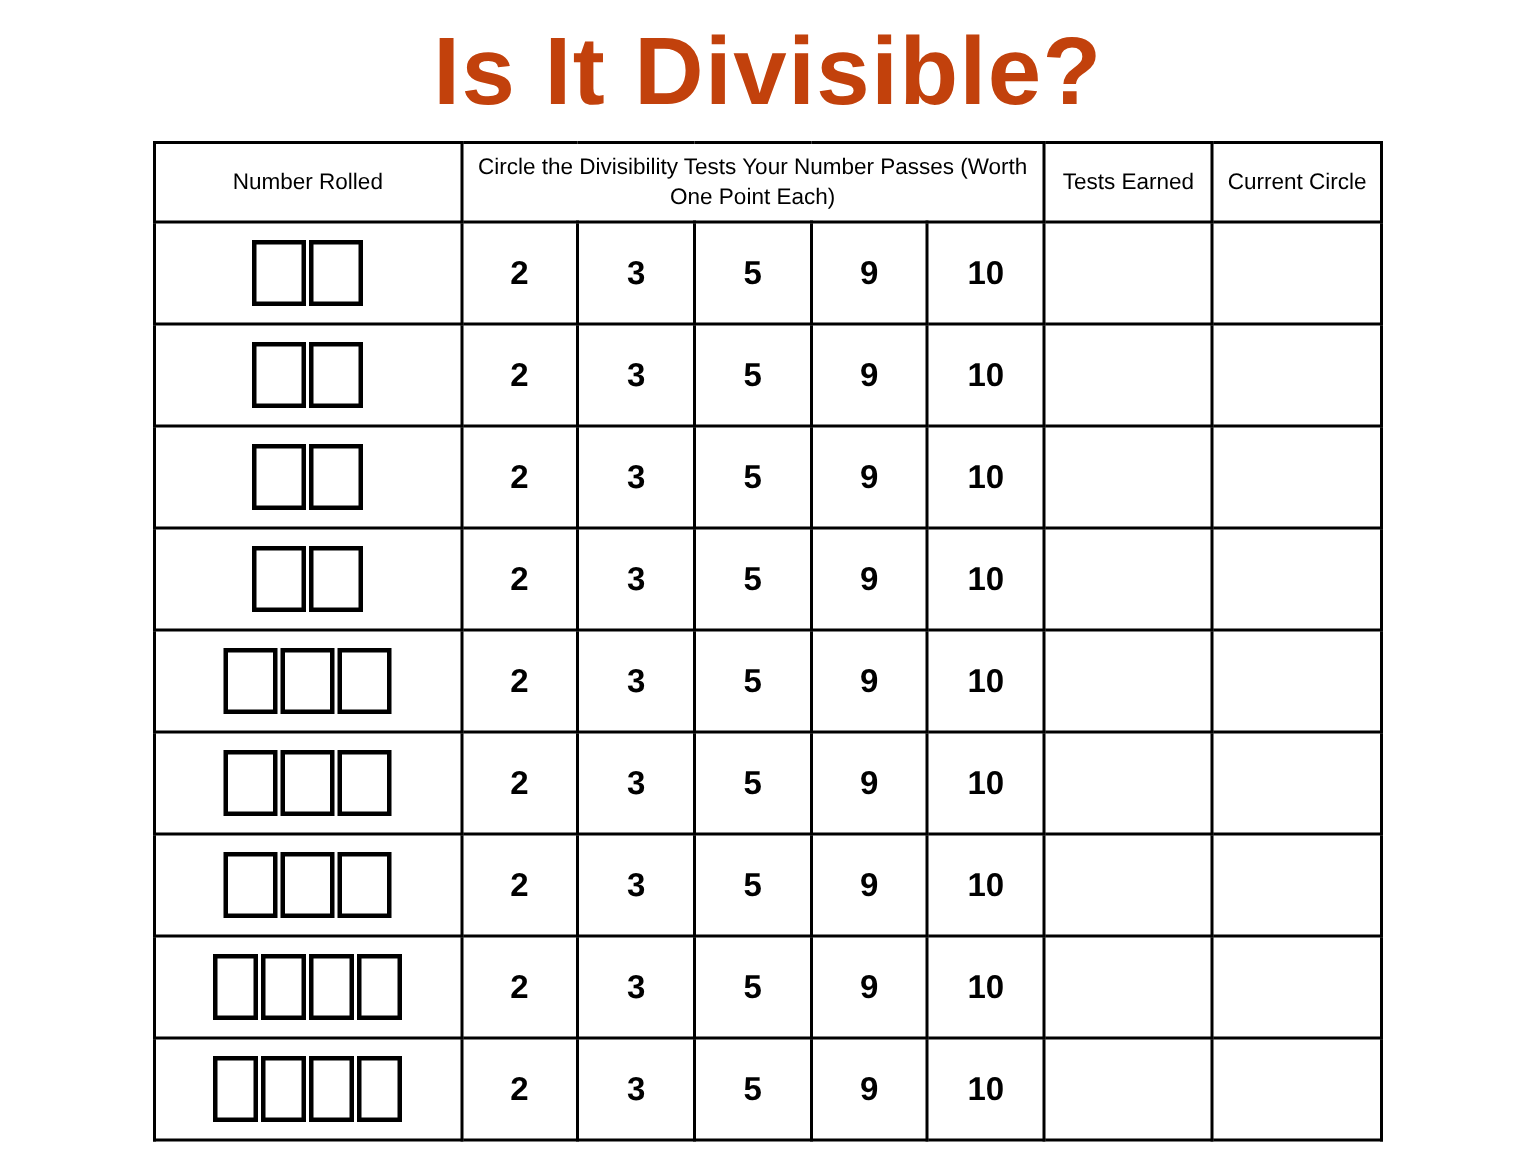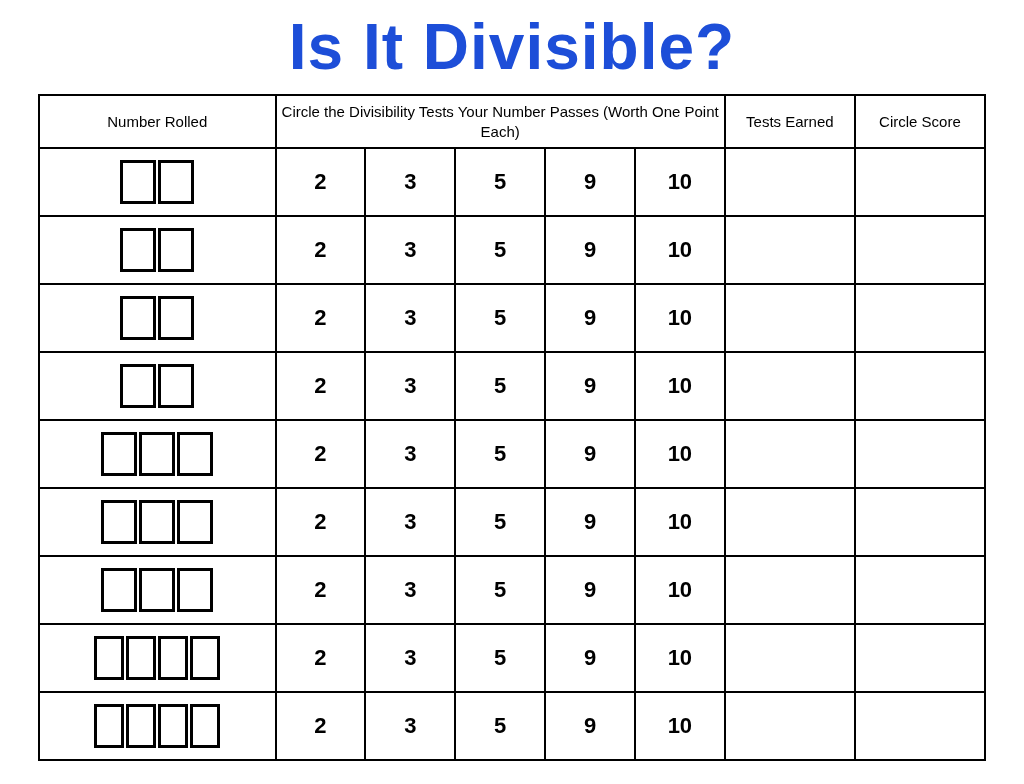--- a/index.html
+++ b/index.html
@@ -17,29 +17,29 @@
       display: flex;
       flex-direction: column;
       align-items: center;
       padding: 10px 20px;
     }
 
     .page-title {
       font-size: 64px;
       font-weight: 900;
       font-family: 'Arial Black', Arial, sans-serif;
-      color: #1d4ed8;
+      color: #c2410c;
       text-align: center;
       margin-bottom: 10px;
       letter-spacing: 1px;
     }
 
     .main-table {
       border-collapse: collapse;
-      width: 948px;
+      width: 820px;
       border: 2px solid #000;
     }
 
     .main-table th,
     .main-table td {
       border: 2px solid #000;
       text-align: center;
       vertical-align: middle;
     }
 
@@ -139,21 +139,21 @@
     <col>
     <col>
     <col class="col-points">
     <col class="col-score">
   </colgroup>
   <thead>
     <tr class="header-row">
       <th>Number Rolled</th>
       <th colspan="5">Circle the Divisibility Tests Your Number Passes (Worth One Point Each)</th>
       <th>Tests Earned</th>
-      <th>Circle Score</th>
+      <th>Current Circle</th>
     </tr>
   </thead>
   <tbody id="table-body">
   <tr class="data-row">
         <td class="number-rolled-cell">
           <div class="dice-container">
             <div class="dice-2">
               <div class="dice-box"></div>
               <div class="dice-box"></div>
             </div>

